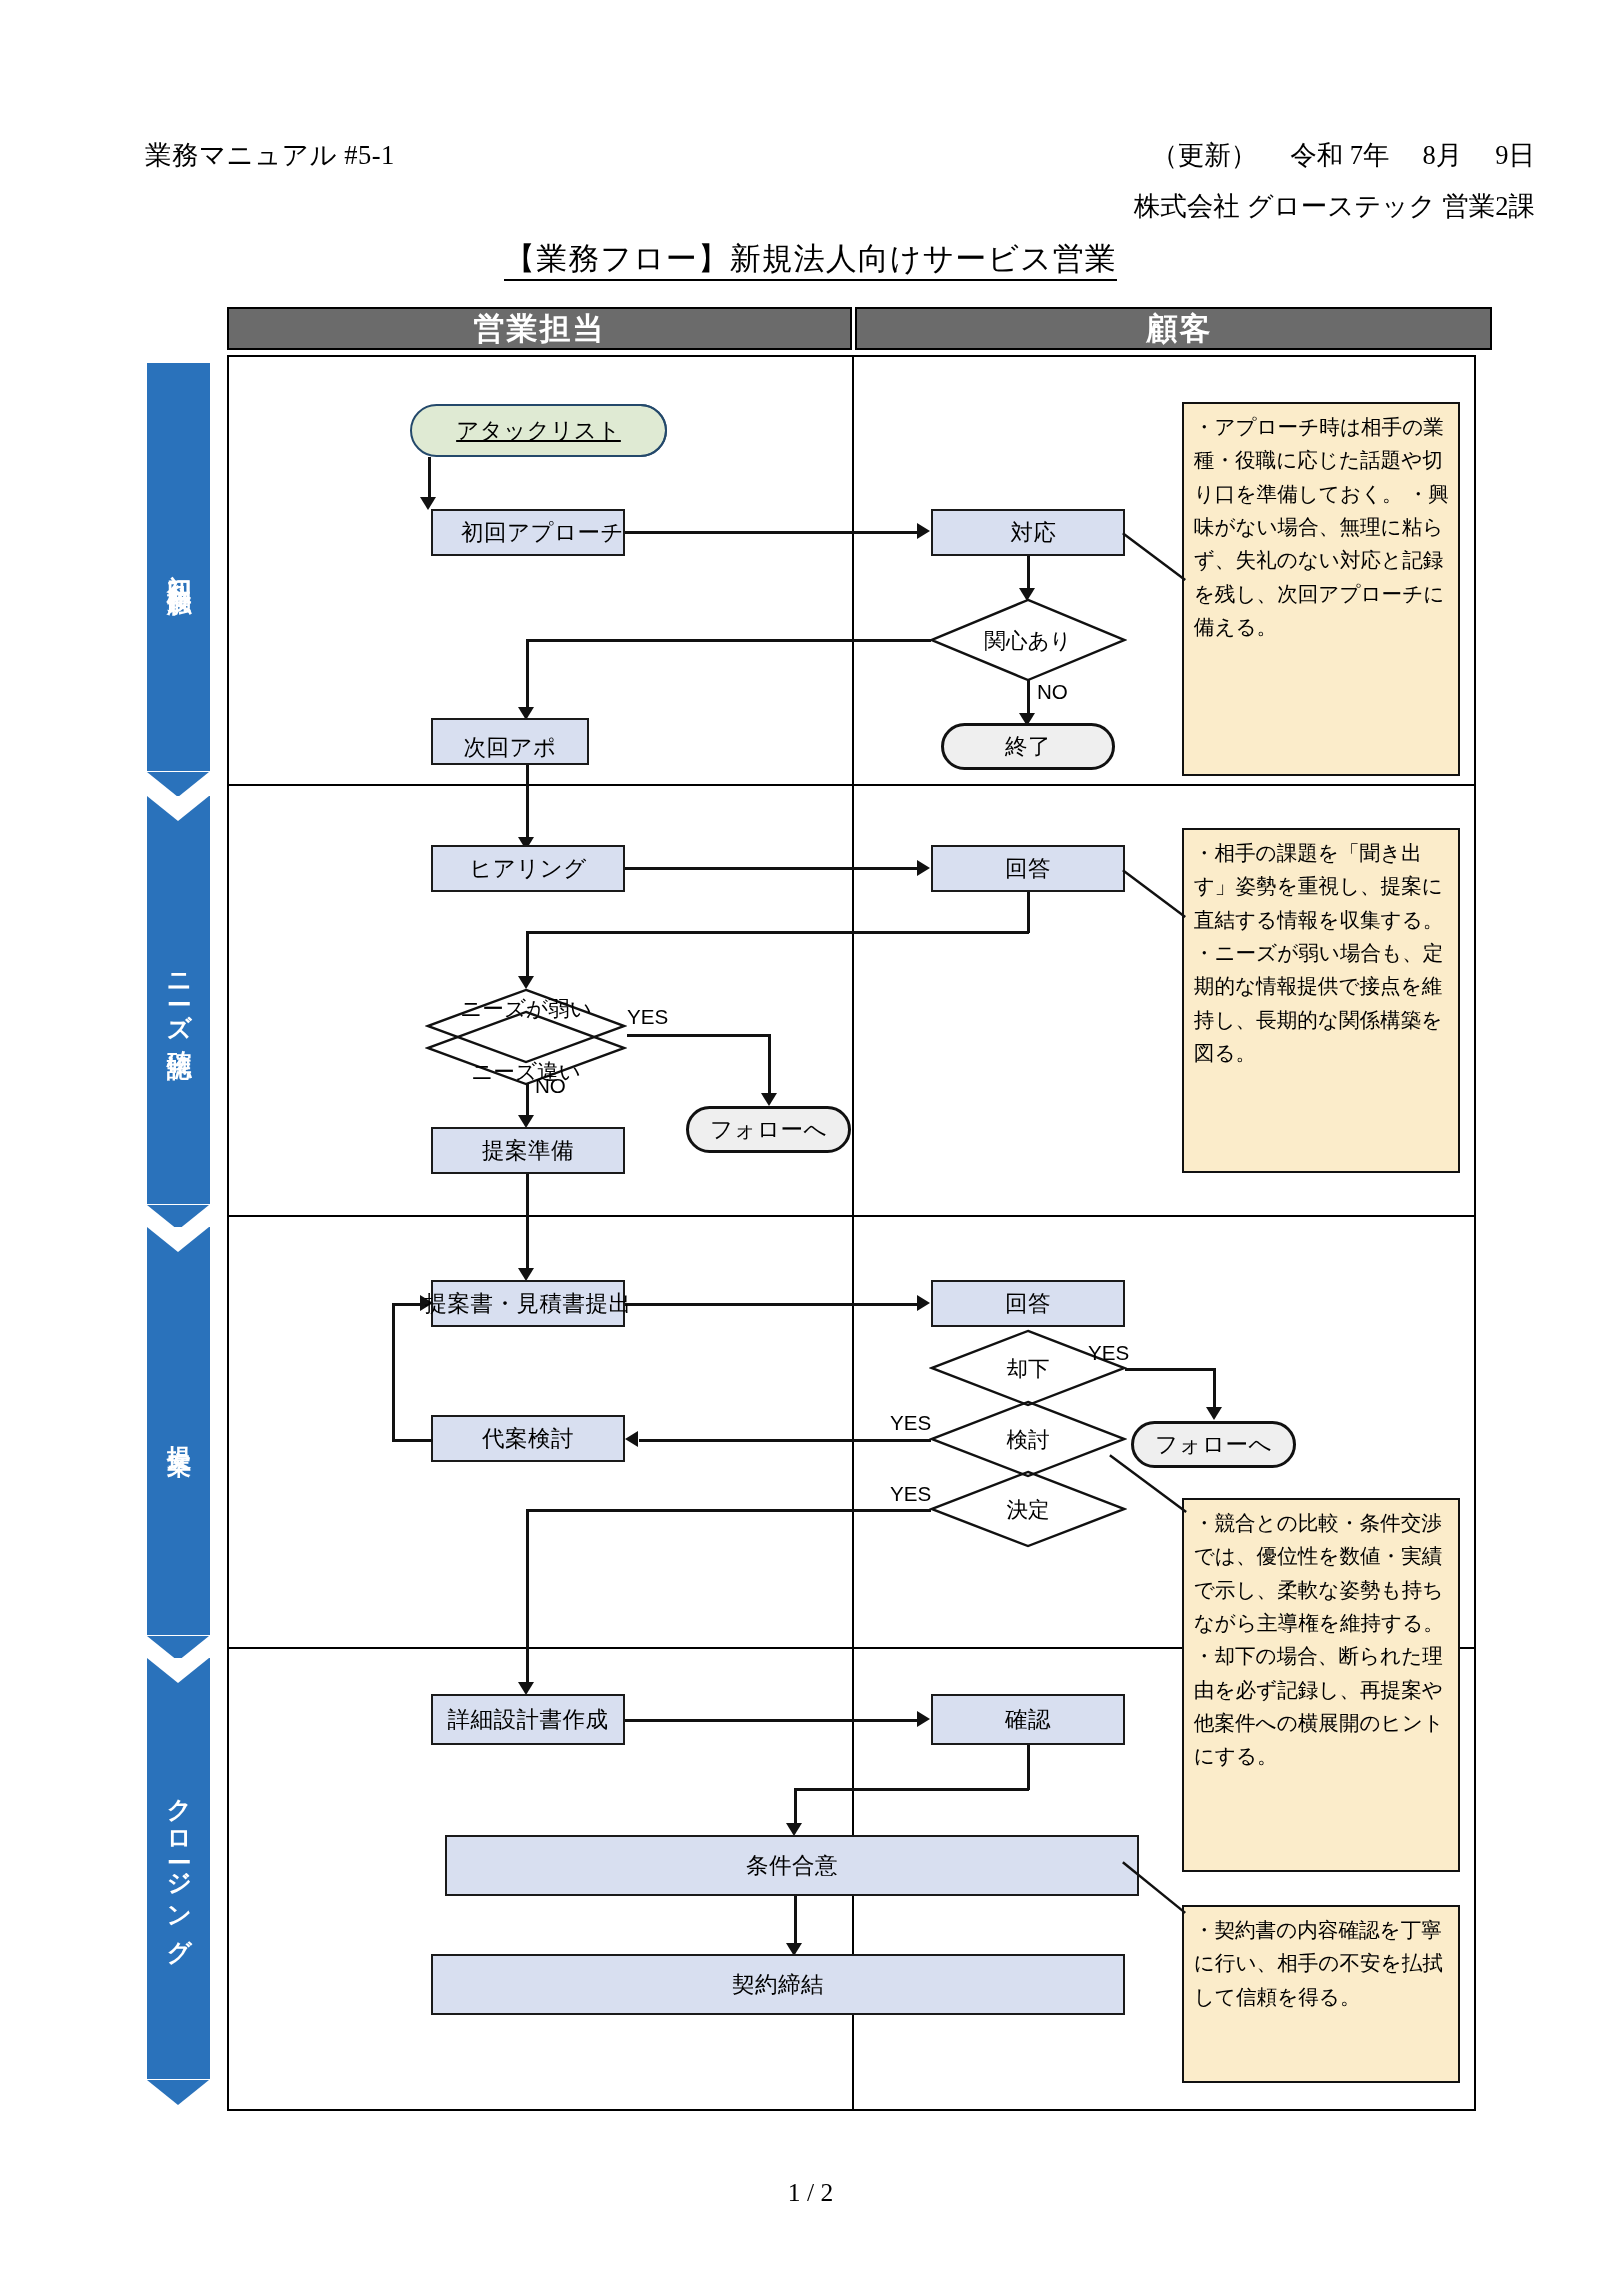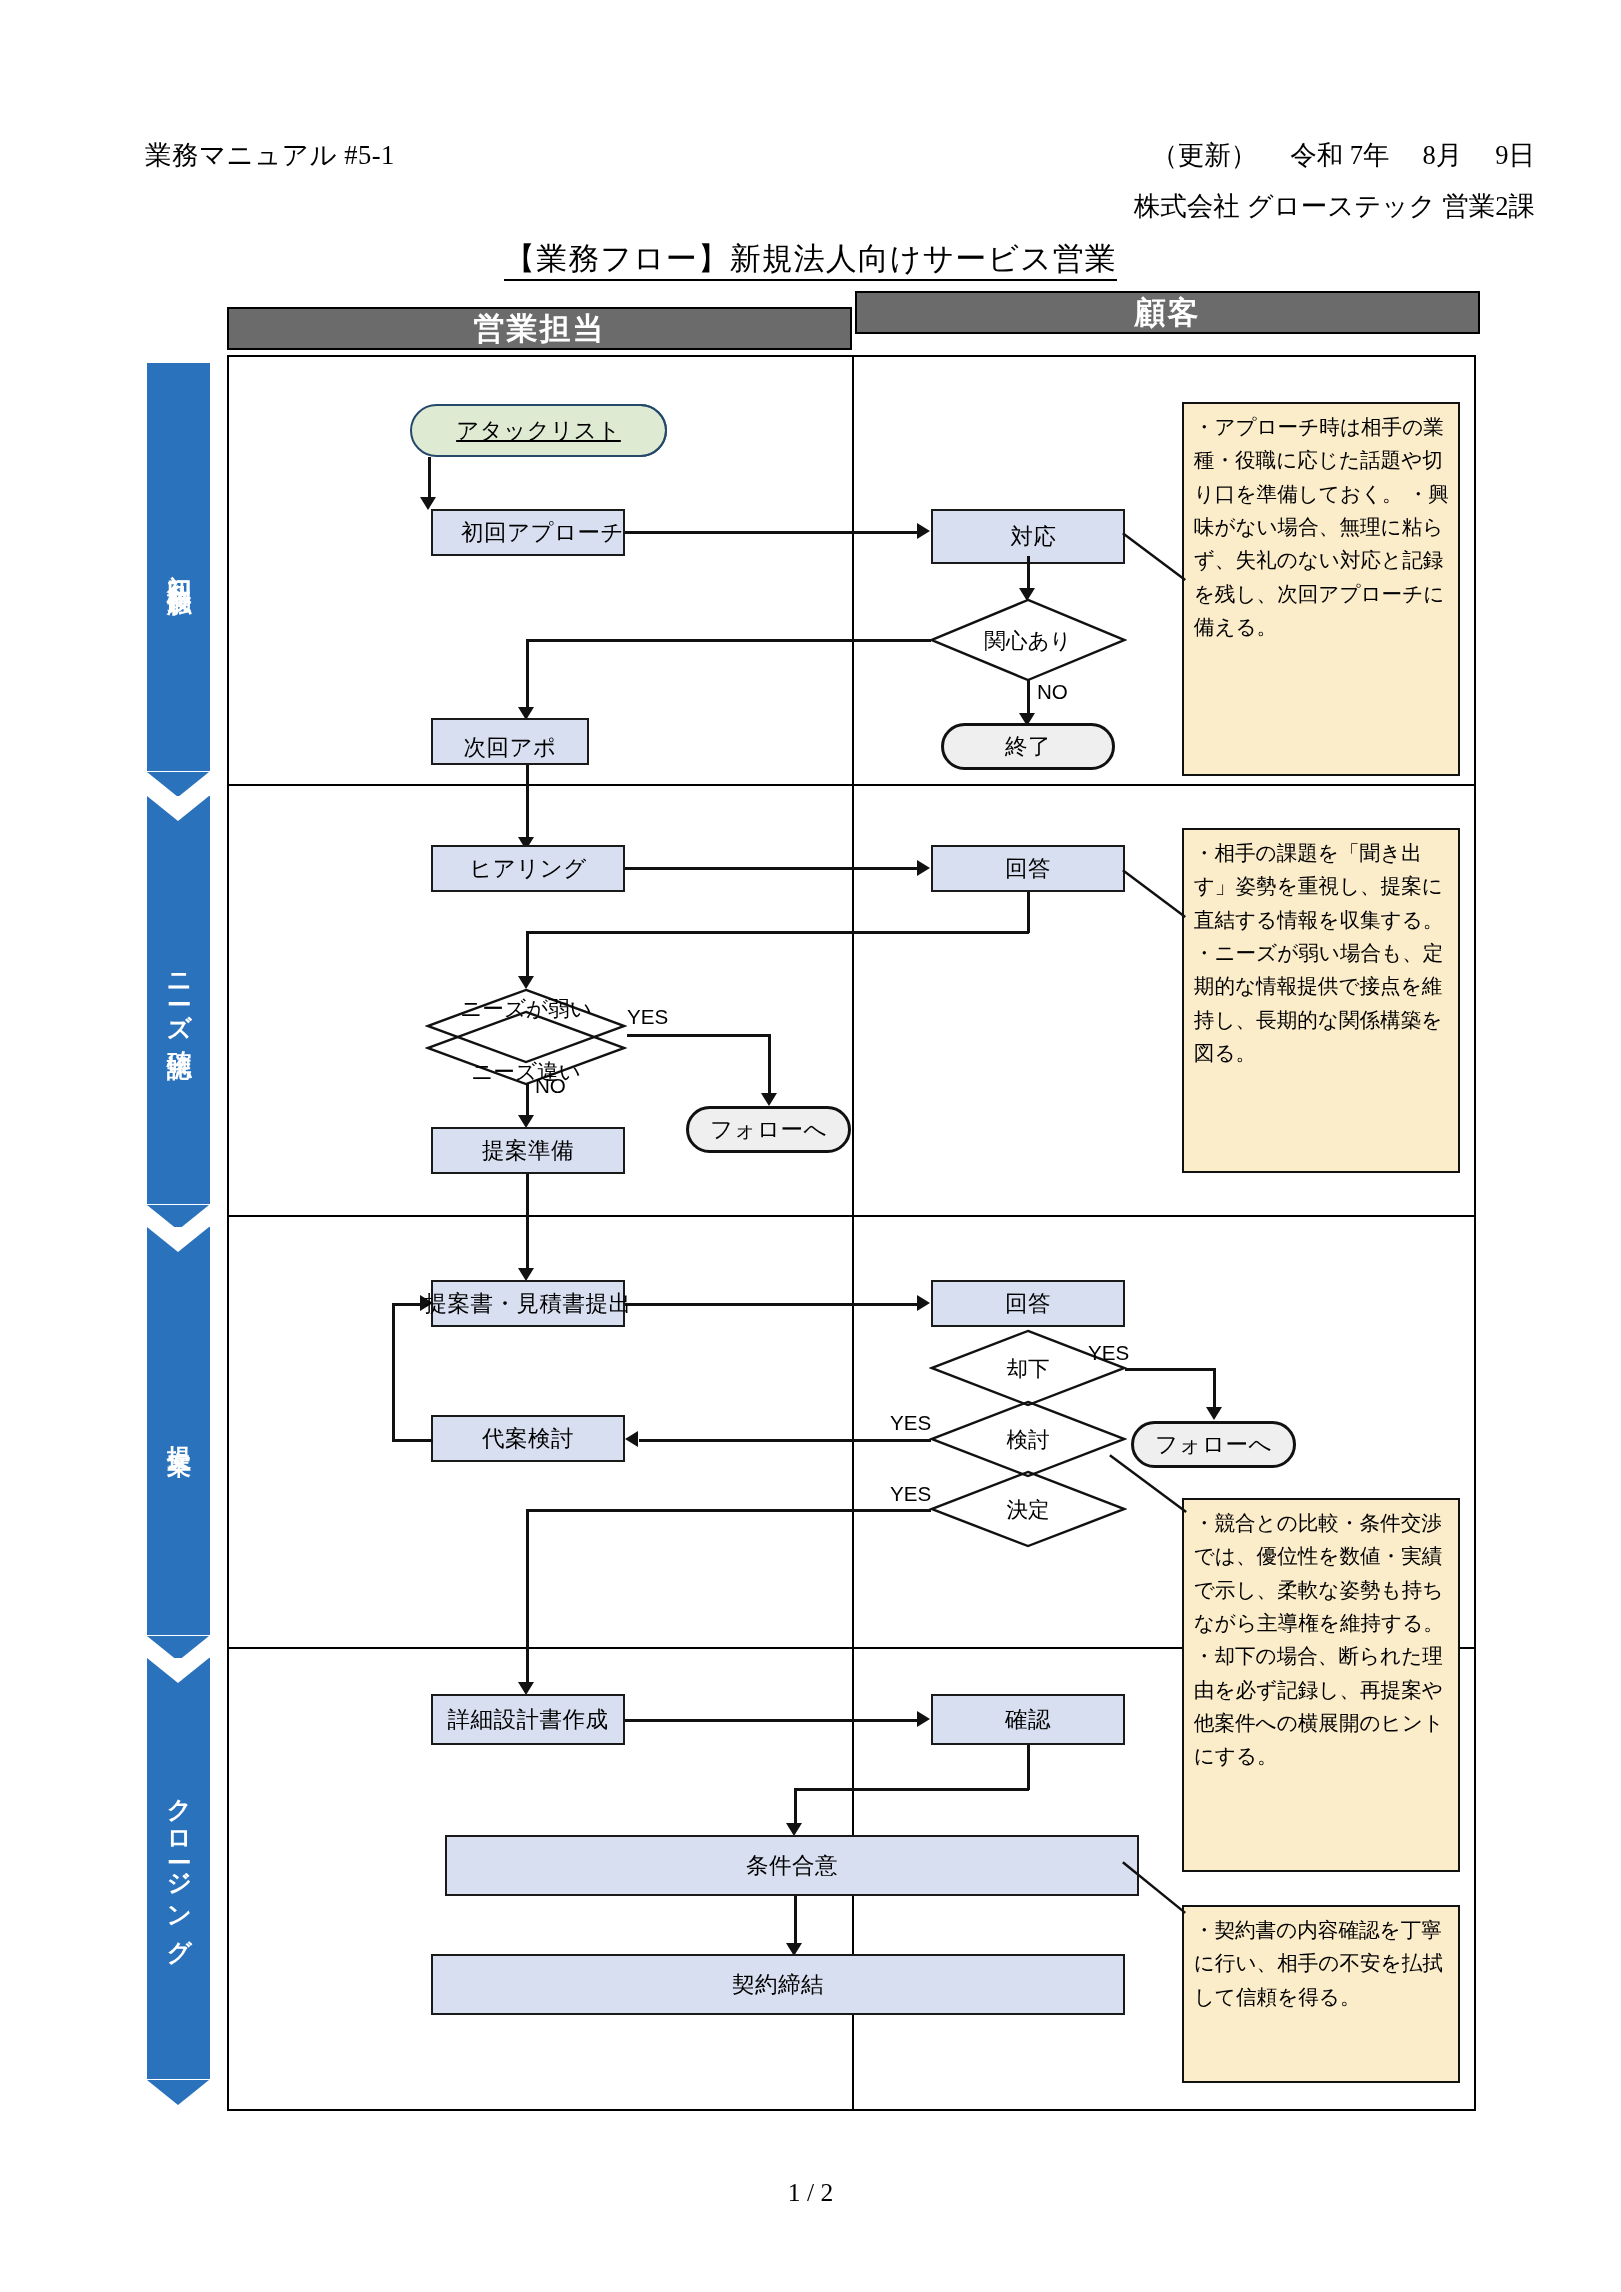--- a/index.html
+++ b/index.html
@@ -23,21 +23,21 @@
 
   .footer{position:absolute;left:0;right:0;top:2178px;text-align:center;font-size:25.5px;}
 
   
   .lane-hd{
     position:absolute;height:39px;background:#6b6b6b;border:2px solid #000;
     color:#fff;font-size:31px;font-weight:bold;
     display:flex;align-items:center;justify-content:center;letter-spacing:2px;
   }
   #lane-hd-sales{left:227px;top:307px;width:621px;}
-  #lane-hd-cust {left:855px;top:291px;width:621px;}
+  #lane-hd-cust {left:855px;top:307px;width:621px;padding-left:12px;}
 
   
   .frame{position:absolute;left:227px;top:355px;width:1249px;height:1756px;
          border:2px solid #000;box-sizing:border-box;}
   .lane-div{position:absolute;left:852px;top:355px;width:0;height:1756px;
             border-left:2px solid #000;}
   .phase-div{position:absolute;left:227px;width:1249px;height:0;border-top:2px solid #000;}
 
   
   .chev{position:absolute;left:147px;width:63px;color:#fff;}
@@ -167,21 +167,21 @@
   <div class="ln lnv" style="left:428px;top:457px;height:44px;"></div>
   <div class="arw down" style="left:420px;top:497px;"></div>
 
   <div class="node proc" style="left:431px;top:509px;width:194px;height:47px;padding-left:29px;">
     <span>初回アプローチ</span>
   </div>
 
   <div class="ln lnh" style="left:625px;top:531px;width:292px;"></div>
   <div class="arw right" style="left:917px;top:523px;"></div>
 
-  <div class="node proc" style="left:931px;top:509px;width:194px;height:55px;padding-left:11px;">
+  <div class="node proc" style="left:931px;top:509px;width:194px;height:47px;padding-left:11px;">
     <span>対応</span>
   </div>
 
   <div class="ln lnv" style="left:1027px;top:556px;height:36px;"></div>
   <div class="arw down" style="left:1019px;top:588px;"></div>
 
   <div class="rhomb" style="left:929px;top:598px;width:198px;height:84px;">
     <svg width="198" height="84" viewBox="0 0 202 86">
         <polygon points="101,2 200,43 101,84 2,43" fill="#fff" stroke="#111" stroke-width="2.5"></polygon>
       </svg>

